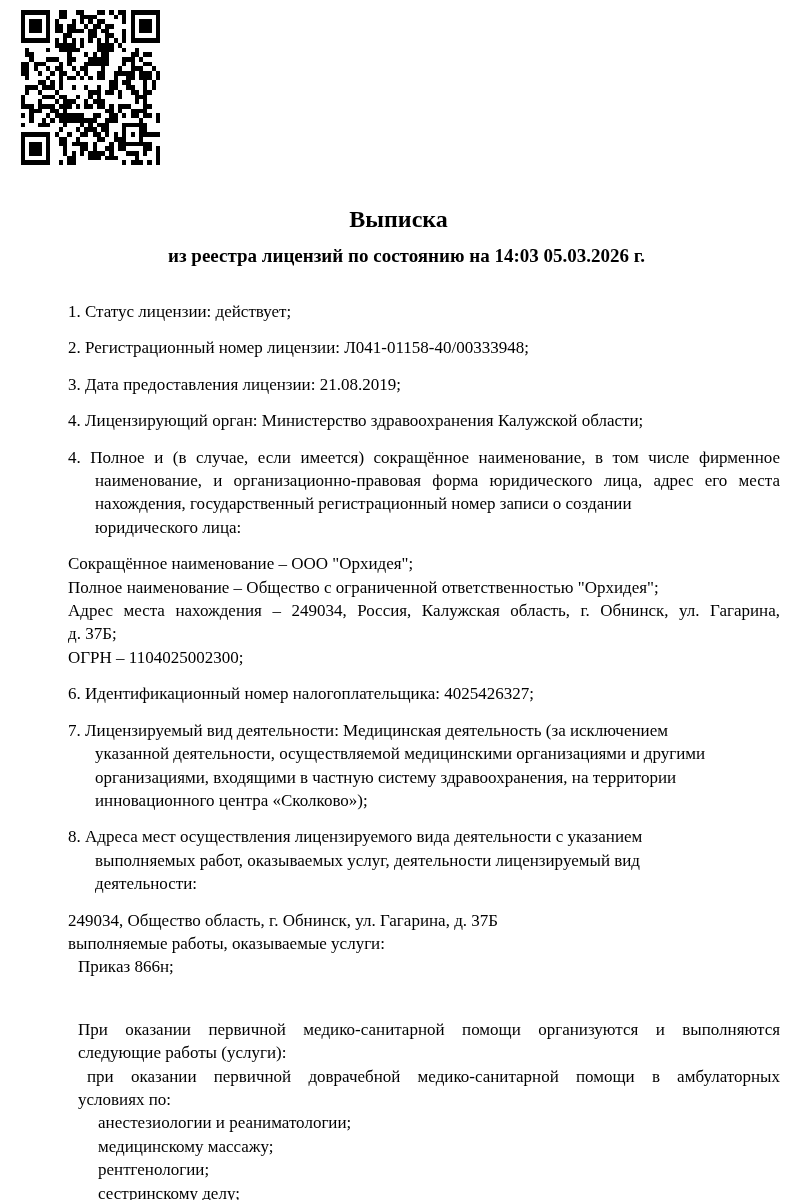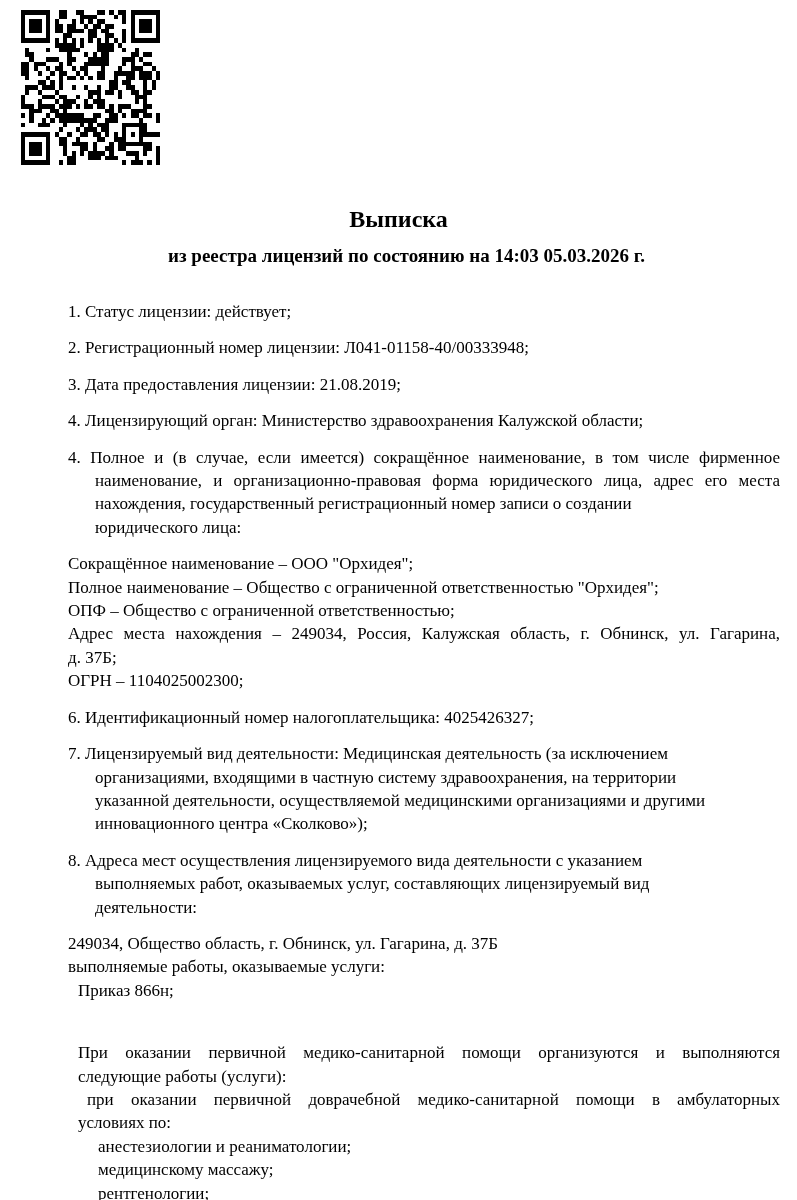--- a/index.html
+++ b/index.html
@@ -580,37 +580,36 @@
     </div>
     <div class="para gap">
       <div class="line jl">4. Полное и (в случае, если имеется) сокращённое наименование, в том числе фирменное</div>
       <div class="line jl" style="padding-left: 27px;">наименование, и организационно-правовая форма юридического лица, адрес его места</div>
       <div class="line" style="padding-left: 27px;">нахождения, государственный регистрационный номер записи о создании</div>
       <div class="line" style="padding-left: 27px;">юридического лица:</div>
     </div>
     <div class="para gap">
       <div class="line">Сокращённое наименование – ООО "Орхидея";</div>
       <div class="line">Полное наименование – Общество с ограниченной ответственностью "Орхидея";</div>
-      <div class="line">ОПФ – Общество с ограниченной ответственностью;</div>
       <div class="line jl">Адрес места нахождения – 249034, Россия, Калужская область, г. Обнинск, ул. Гагарина,</div>
       <div class="line">д. 37Б;</div>
       <div class="line">ОГРН – 1104025002300;</div>
     </div>
     <div class="para gap">
       <div class="line">6. Идентификационный номер налогоплательщика: 4025426327;</div>
     </div>
     <div class="para gap">
       <div class="line">7. Лицензируемый вид деятельности: Медицинская деятельность (за исключением</div>
+      <div class="line" style="padding-left: 27px;">указанной деятельности, осуществляемой медицинскими организациями и другими</div>
       <div class="line" style="padding-left: 27px;">организациями, входящими в частную систему здравоохранения, на территории</div>
-      <div class="line" style="padding-left: 27px;">указанной деятельности, осуществляемой медицинскими организациями и другими</div>
       <div class="line" style="padding-left: 27px;">инновационного центра «Сколково»);</div>
     </div>
     <div class="para gap">
       <div class="line">8. Адреса мест осуществления лицензируемого вида деятельности с указанием</div>
-      <div class="line" style="padding-left: 27px;">выполняемых работ, оказываемых услуг, составляющих лицензируемый вид</div>
+      <div class="line" style="padding-left: 27px;">выполняемых работ, оказываемых услуг, деятельности лицензируемый вид</div>
       <div class="line" style="padding-left: 27px;">деятельности:</div>
     </div>
     <div class="para">
       <div class="line">249034, Общество область, г. Обнинск, ул. Гагарина, д. 37Б</div>
       <div class="line">выполняемые работы, оказываемые услуги:</div>
       <div class="line" style="padding-left: 10px;">Приказ 866н;</div>
       <div class="line jl" style="padding-left: 10px; margin-top: 39px;">При оказании первичной медико-санитарной помощи организуются и выполняются</div>
       <div class="line" style="padding-left: 10px;">следующие работы (услуги):</div>
       <div class="line jl" style="padding-left: 19px;">при оказании первичной доврачебной медико-санитарной помощи в амбулаторных</div>
       <div class="line" style="padding-left: 10px;">условиях по:</div>

